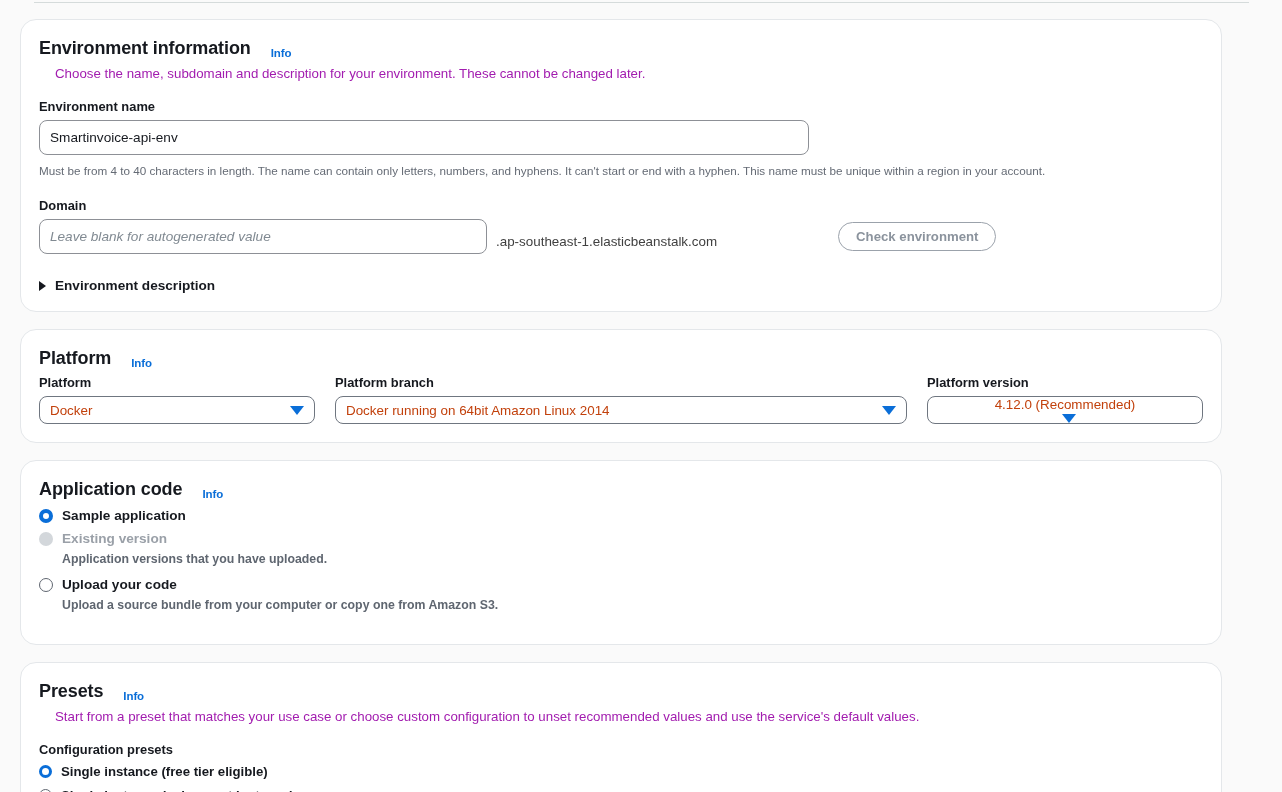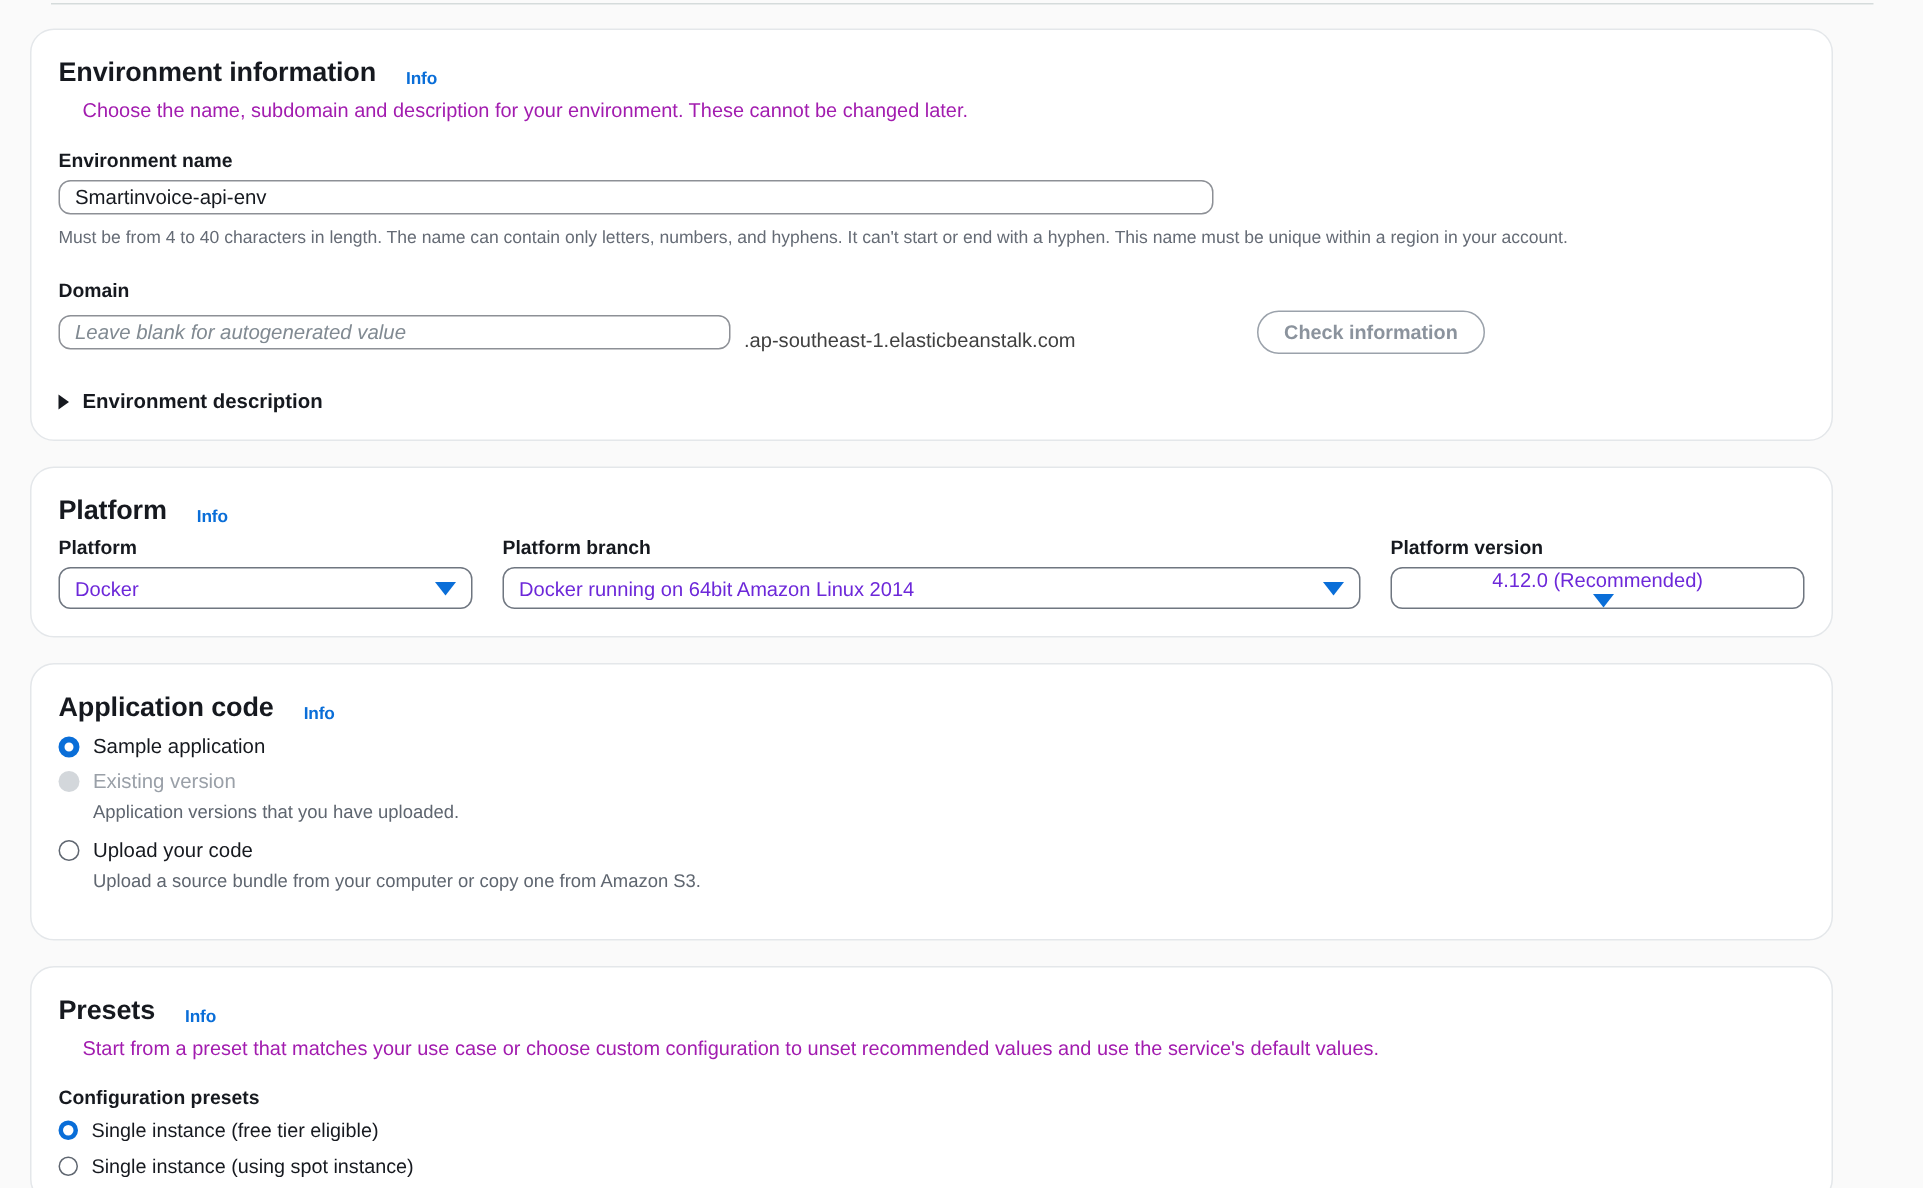--- a/index.html
+++ b/index.html
@@ -62,21 +62,21 @@
   .field-label {
     font-size: 12.9px;
     font-weight: bold;
     color: #16191f;
     margin: 0 0 6px 0;
     display: block;
   }
   .text-input {
     display: block;
     width: 770px;
-    height: 23px;
+    height: 35px;
     border: 1px solid #8d9096;
     border-radius: 8px;
     padding: 2px 10px;
     font-size: 13.6px;
     font-family: "Liberation Sans", sans-serif;
     color: #16191f;
     background: #fff;
     outline: none;
   }
   .text-input::placeholder {
@@ -152,37 +152,37 @@
   .select-wrap { position: relative; }
   .select-box {
     height: 28px;
     border: 1px solid #6f7680;
     border-radius: 8px;
     background: #fff;
     display: flex;
     align-items: center;
     padding: 0 10px;
     font-size: 13.4px;
-    color: #6d28d9;
+    color: #c2410c;
     cursor: pointer;
   }
   .select-value { flex: 1; white-space: nowrap; overflow: hidden; }
   .caret-down {
     width: 0; height: 0;
     border-left: 7px solid transparent;
     border-right: 7px solid transparent;
     border-top: 9px solid #0a6ed8;
     margin-left: 8px;
   }
   .w-platform { width: 276px; }
   .w-branch   { width: 572px; }
   .w-version  { width: 276px; flex-direction: column; }
 
   
-  .radio-group { margin-top: 4px; }
+  .radio-group { margin-top: 4px; font-weight: bold; }
   .radio-row {
     display: flex;
     align-items: flex-start;
     gap: 0;
     margin-bottom: 3px;
   }
   .radio {
     width: 14px; height: 14px;
     border-radius: 50%;
     border: 1.6px solid #5f6670;
@@ -243,21 +243,21 @@
         <label class="field-label">Environment name</label>
         <input class="text-input" type="text" value="Smartinvoice-api-env" style="">
         <p class="constraint-text">Must be from 4 to 40 characters in length. The name can contain only letters, numbers, and hyphens. It can't start or end with a hyphen. This name must be unique within a region in your account.</p>
       </div>
 
       <div>
         <label class="field-label">Domain</label>
         <div class="domain-row">
           <input class="text-input domain-input" type="text" placeholder="Leave blank for autogenerated value" style="">
           <span class="domain-suffix">.ap-southeast-1.elasticbeanstalk.com</span>
-          <button class="btn-disabled" disabled="">Check information</button>
+          <button class="btn-disabled" disabled="">Check environment</button>
         </div>
       </div>
 
       <div class="expander">
         <span class="tri-right"></span>
         <span class="expander-label">Environment description</span>
       </div>
     </div>
 
     <div class="card">

